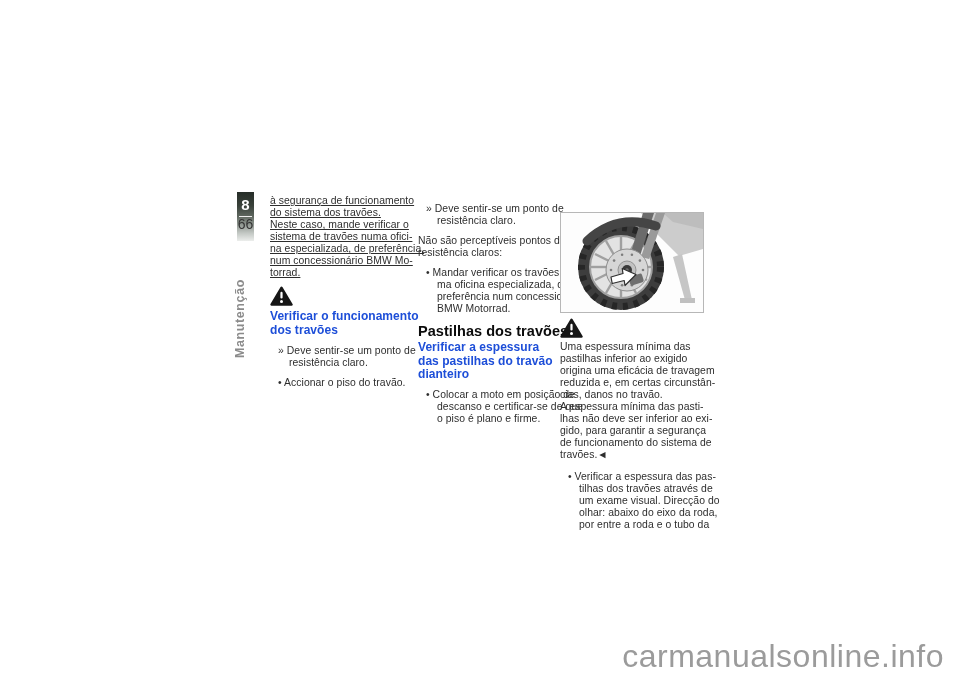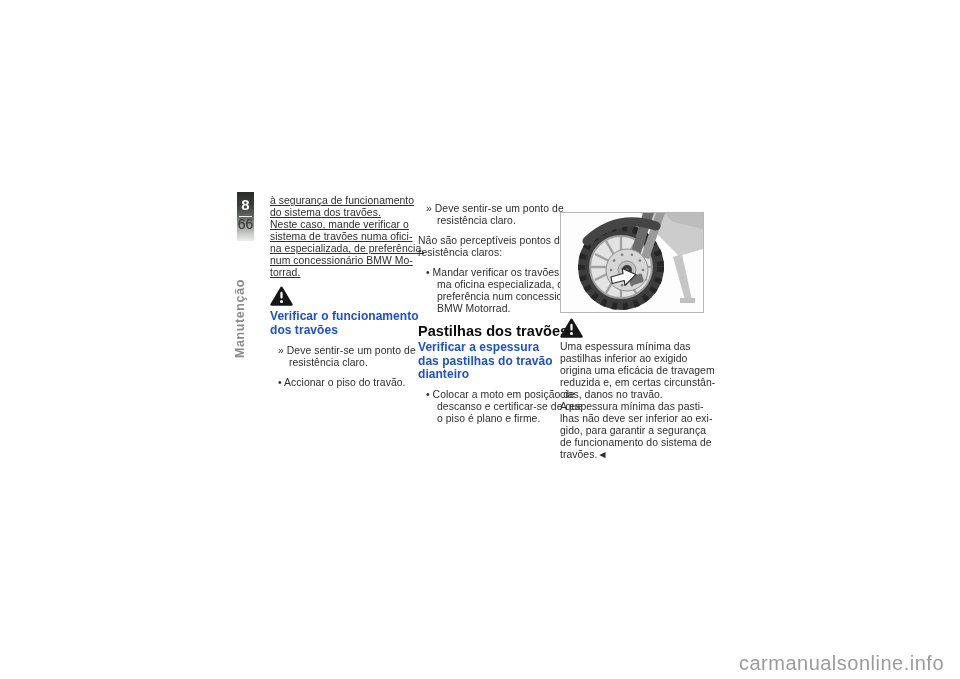--- a/index.html
+++ b/index.html
@@ -29,21 +29,21 @@
   .warn-icon{float:left;width:23px;height:20px;margin:1px 5px 3px 0;}
   .h2{font-weight:bold;color:#1d4ed8;font-size:12px;line-height:13.5px;margin:1px 0 2px 0;}
   .h1{font-weight:bold;color:#0b0b0b;font-size:14.5px;line-height:16px;margin:6px 0 2px 0;}
   .bullet{padding-left:11px;text-indent:-11px;margin:8px;white-space:pre;}
   .gap-top{margin-top:7px;}
 
   
   .photo{display:block;border:1px solid #b7b7b7;margin:0 0 4px 0;background:#ffffff;}
 
   
-  .watermark{position:absolute;right:16px;bottom:4px;font-size:20px;color:#9b9b9b;letter-spacing:0.5px;}
+  .watermark{position:absolute;right:16px;bottom:4px;font-size:32px;color:#9b9b9b;letter-spacing:0.5px;}
 </style>
 </head>
 <body>
 
 <div class="page">
 
   <div class="chapter-tab">
     <div class="chapter-num">8</div>
     <div class="tab-divider"></div>
     <div class="page-num">66</div>
@@ -155,17 +155,22 @@
 origina uma eficácia de travagem
 reduzida e, em certas circunstân-
 cias, danos no travão.
 A espessura mínima das pasti-
 lhas não deve ser inferior ao exi-
 gido, para garantir a segurança
 de funcionamento do sistema de
 travões.◄</span>
     </div>
     <div style="clear:both"></div>
+    <p class="bullet gap-top">• Verificar a espessura das pas-
+tilhas dos travões através de
+um exame visual. Direcção do
+olhar: abaixo do eixo da roda,
+por entre a roda e o tubo da</p>
   </div>
 
   <div class="watermark">carmanualsonline.info</div>
 
 </div>
 
 </body></html>

